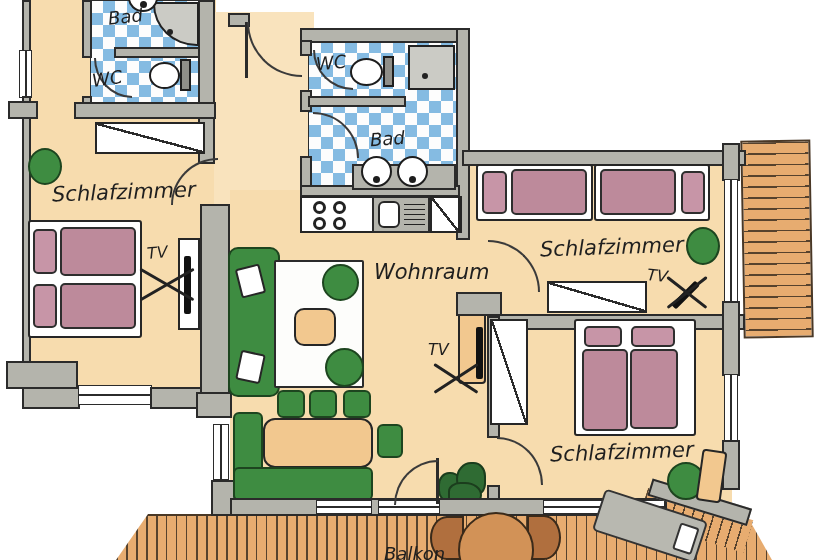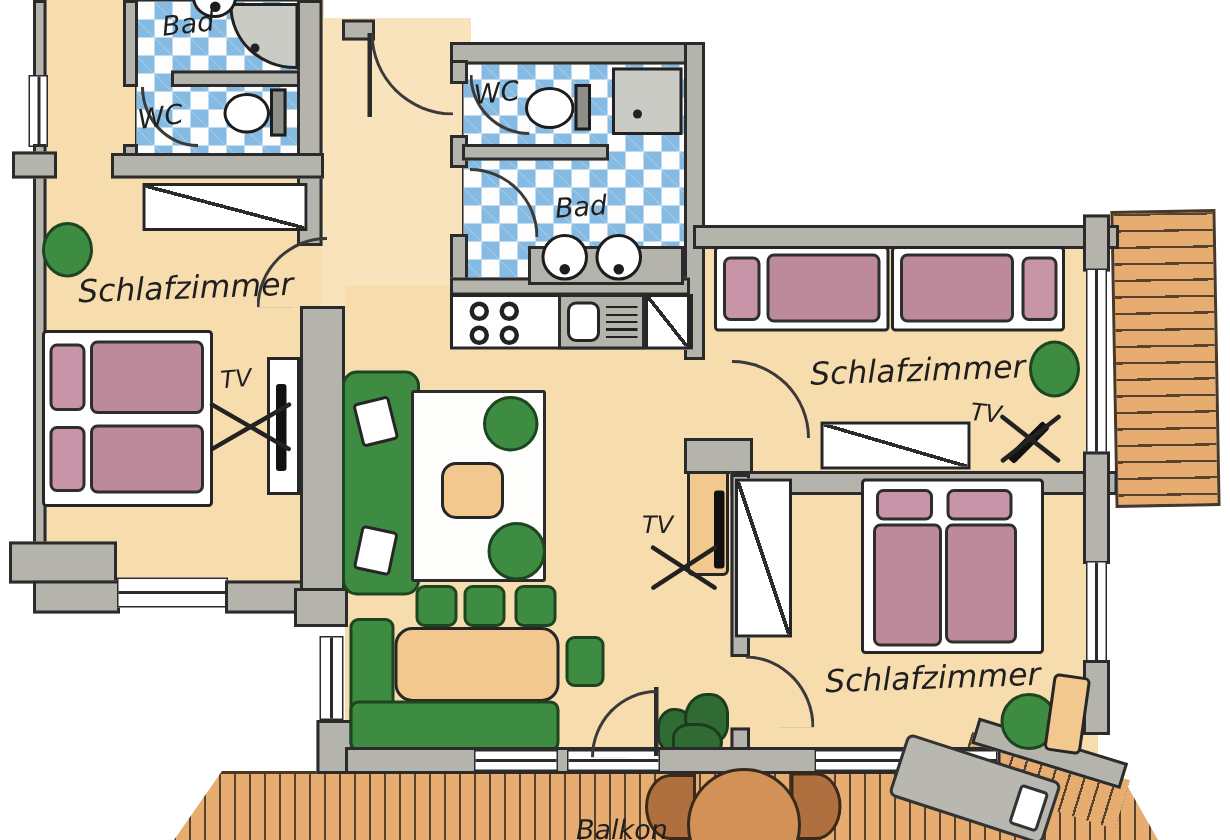--- a/index.html
+++ b/index.html
@@ -226,20 +226,21 @@
   <div class="roundtable" style="left:458px;top:512px;width:76px;height:76px;"></div>
   <div class="lounger" style="left:596px;top:504px;width:108px;height:44px;transform:rotate(18deg);">
     <div class="lpillow" style="left:80px;top:7px;width:20px;height:28px;"></div>
   </div>
 
   <div class="label lbl-small" style="left:108px;top:6px;transform:rotate(-6deg);">Bad</div>
   <div class="label lbl-small" style="left:92px;top:68px;transform:rotate(-8deg);">WC</div>
   <div class="label lbl-small" style="left:316px;top:52px;transform:rotate(-6deg);">WC</div>
   <div class="label lbl-small" style="left:370px;top:128px;transform:rotate(-4deg);">Bad</div>
   <div class="label lbl-room" style="left:52px;top:180px;transform:rotate(-2deg);">Schlafzimmer</div>
+  <div class="label lbl-room" style="left:374px;top:260px;">Wohnraum</div>
   <div class="label lbl-room" style="left:540px;top:235px;transform:rotate(-2deg);">Schlafzimmer</div>
   <div class="label lbl-room" style="left:550px;top:440px;transform:rotate(-2deg);">Schlafzimmer</div>
   <div class="label lbl-tv" style="left:147px;top:243px;transform:rotate(-5deg);">TV</div>
   <div class="label lbl-tv" style="left:428px;top:340px;">TV</div>
   <div class="label lbl-tv" style="left:647px;top:266px;transform:rotate(6deg);">TV</div>
   <div class="label lbl-small" style="left:384px;top:543px;">Balkon</div>
 
 </div>
 
 </body></html>

